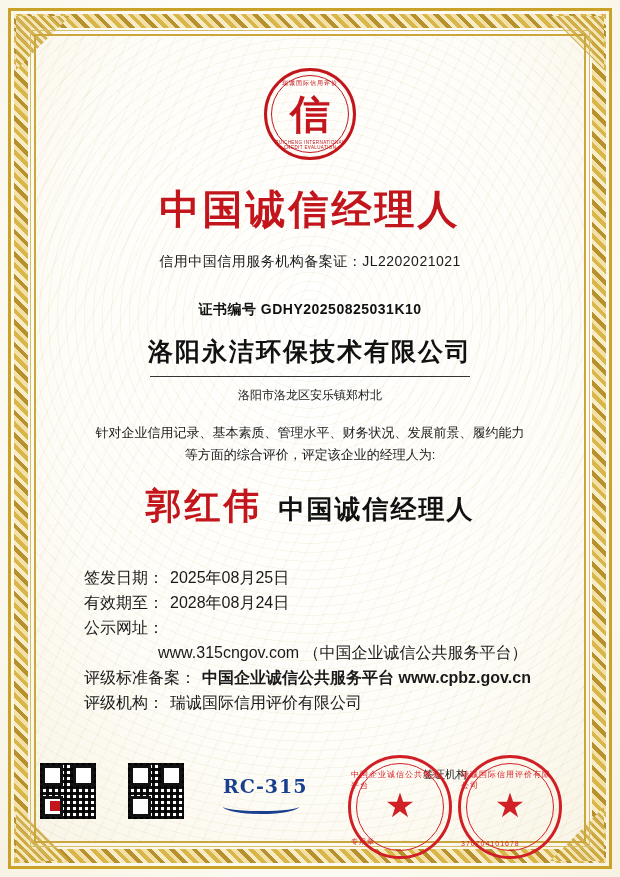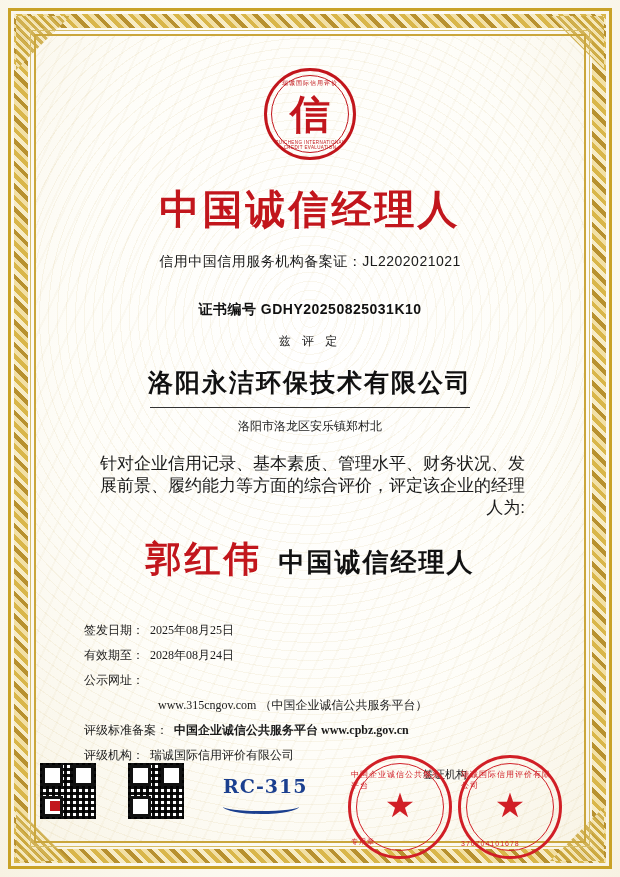--- a/index.html
+++ b/index.html
@@ -129,45 +129,44 @@
     width:320px;height:1px;background:#333;
     margin:8px auto 0;
   }
   .address{
     margin-top:10px;
     font-size:12px;color:#222;
   }
   .desc{
     margin:18px auto 0;
     width:430px;
-    font-size:17px;line-height:22px;color:#1a1a1a;
-    text-align:right;
+    font-size:13px;line-height:22px;color:#1a1a1a;
+    text-align:center;
   }
   .award-row{
     margin-top:16px;
     display:flex;align-items:baseline;justify-content:center;gap:16px;
   }
   .award-name{
     font-family:"DejaVu Serif", serif;
     font-size:36px;font-weight:bold;color:#c2161c;
     letter-spacing:3px;
   }
   .award-title{
     font-family:"DejaVu Serif", serif;
     font-size:26px;font-weight:bold;color:#111;
     letter-spacing:2px;
   }
 
   .details{
     margin:34px auto 0;
     width:452px;
     text-align:left;
-    font-size:12px;color:#1a1a1a;
+    font-size:16px;color:#1a1a1a;
     line-height:25px;
-    font-family:Liberation Serif, serif;
   }
   .details .row{display:flex;}
   .details .lbl{white-space:nowrap;}
   .details .val{margin-left:6px;}
   .details .indent{padding-left:74px;}
   .details .bold{font-weight:bold;}
 
   
   .bottom{
     position:absolute;left:18px;right:18px;bottom:14px;
@@ -251,21 +250,20 @@
     <div class="logo">
       <div class="logo-top-text">瑞诚国际信用评价</div>
       <div class="logo-glyph">信</div>
       <div class="logo-bottom-text">RUICHENG INTERNATIONAL CREDIT EVALUATION</div>
     </div>
 
     <div class="title">中国诚信经理人</div>
     <div class="subtitle">信用中国信用服务机构备案证：JL2202021021</div>
 
     <div class="cert-no">证书编号 GDHY20250825031K10</div>
-    <div class="hereby">兹 评 定</div>
 
     <div class="company">洛阳永洁环保技术有限公司</div>
     <div class="company-rule"></div>
     <div class="address">洛阳市洛龙区安乐镇郑村北</div>
 
     <div class="desc">针对企业信用记录、基本素质、管理水平、财务状况、发展前景、履约能力等方面的综合评价，评定该企业的经理人为:</div>
 
     <div class="award-row">
       <div class="award-name">郭红伟</div>
       <div class="award-title">中国诚信经理人</div>

